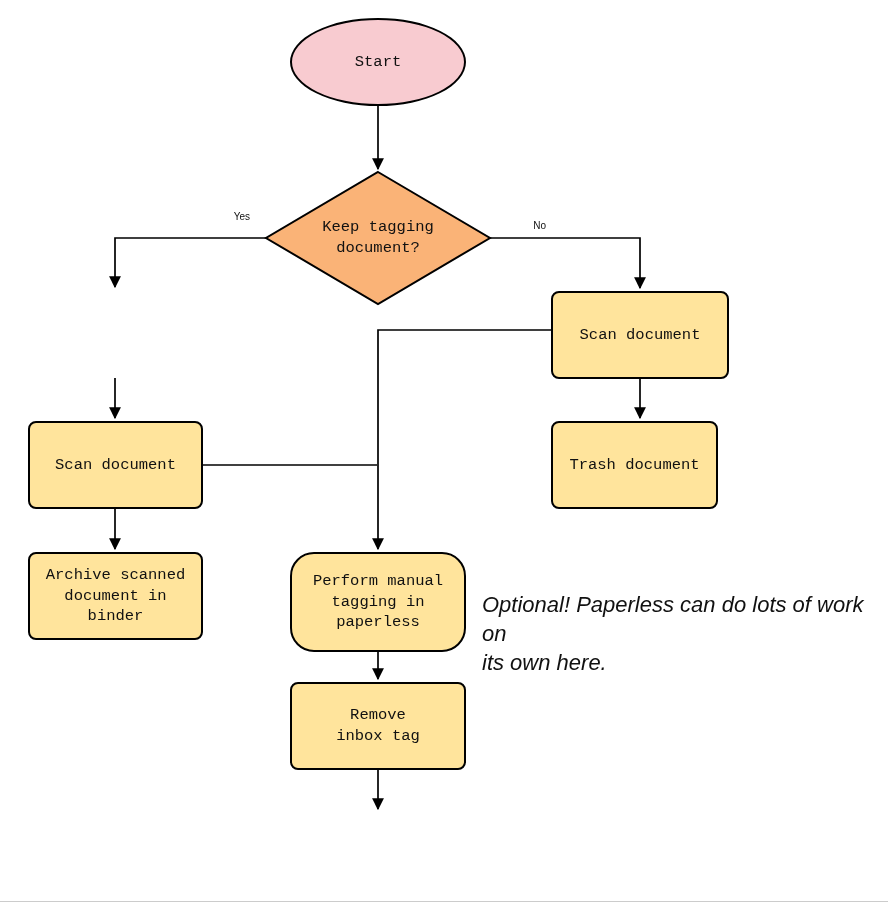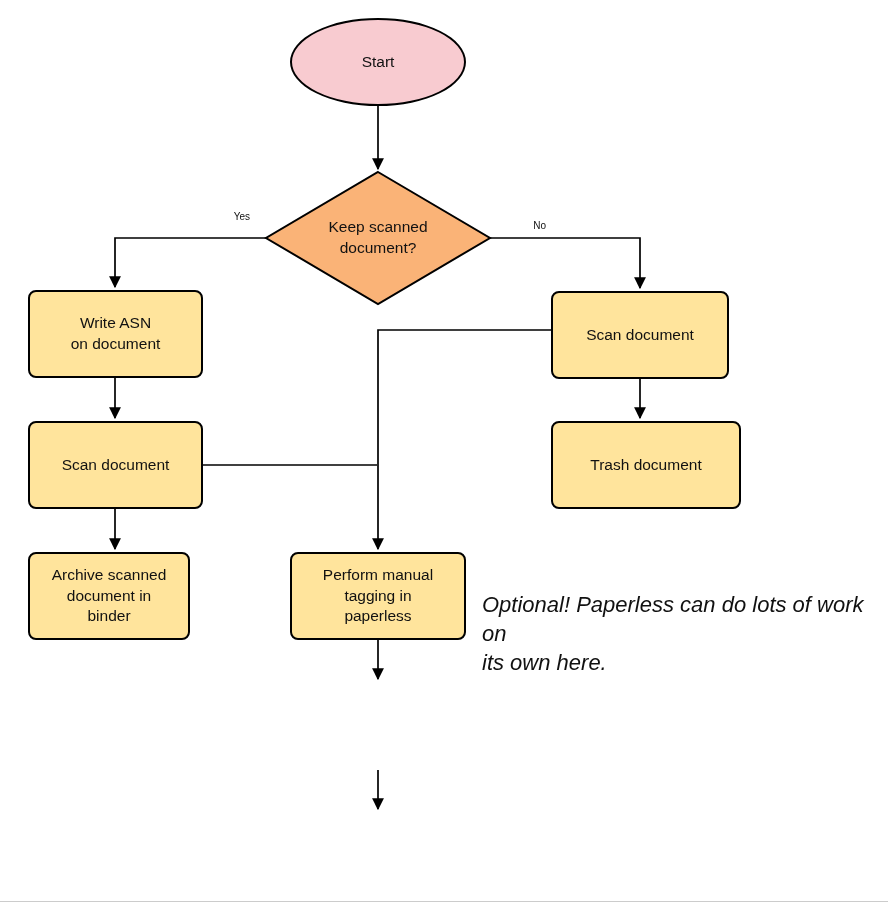--- a/index.html
+++ b/index.html
@@ -20,20 +20,21 @@
     position: absolute;
     display: flex;
     align-items: center;
     justify-content: center;
     text-align: center;
     white-space: pre-line;
     font-size: 15.5px;
     line-height: 1.35;
     color: var(--text, #111);
     box-sizing: border-box;
+    font-family: Liberation Mono, monospace;
   }
   .process {
     background: var(--process-fill, #FFE49C);
     border: 2px solid var(--stroke, #000);
     border-radius: 8px;
   }
   .terminal {
     background: var(--terminal-fill, #F8CBD0);
     border: 2px solid var(--stroke, #000);
     border-radius: 50%;
@@ -86,44 +87,44 @@
       <path d="M203,465 H377"></path>
       <path d="M551,330 H378 V549" marker-end="url(#arrow)"></path>
       <path d="M378,640 V679" marker-end="url(#arrow)"></path>
       <path d="M378,770 V809" marker-end="url(#arrow)"></path>
     </g>
     <polygon points="378,172 490,238 378,304 266,238" style="fill: var(--decision-fill, #FAB377);" stroke="#000" stroke-width="2"></polygon>
   </svg>
 
   <div class="node terminal" style="left:290px; top:18px; width:176px; height:88px;">Start</div>
 
-  <div class="node decision-label" style="left:278px; top:172px; width:200px; height:132px;">Keep scanned
+  <div class="node decision-label" style="left:278px; top:172px; width:200px; height:132px;">Keep tagging
 document?</div>
 
   <div class="edge-label" style="left:206px; top:211px; width:44px;">Yes</div>
 
   <div class="edge-label" style="left:506px; top:220px; width:40px;">No</div>
 
-  <div class="node process" style="left:28px; top:290px; width:175px; height:88px;">Write ASN
-on document</div>
 
   <div class="node process" style="left:551px; top:291px; width:178px; height:88px;">Scan document</div>
 
   <div class="node process" style="left:28px; top:421px; width:175px; height:88px;">Scan document</div>
 
-  <div class="node process" style="left:551px; top:421px; width:190px; height:88px;">Trash document</div>
+  <div class="node process" style="left:551px; top:421px; width:167px; height:88px;">Trash document</div>
 
-  <div class="node process" style="left:28px; top:552px; width:162px; height:88px;">Archive scanned
+  <div class="node process" style="left:28px; top:552px; width:175px; height:88px;">Archive scanned
 document in
 binder</div>
 
-  <div class="node process" style="left:290px; top:552px; width:176px; height:88px;">Perform manual
+  <div class="node process" style="left:290px; top:552px; width:176px; height:100px;border-radius:24px;">Perform manual
 tagging in
 paperless</div>
 
   <div class="note" style="left:482px; top:590px; width:400px;">Optional! Paperless can do lots of work on
 its own here.</div>
 
+  <div class="node process" style="left:290px; top:682px; width:176px; height:88px;">Remove
+inbox tag</div>
 
 
   <div class="bottom-divider"></div>
 
 </div>
 
 </body></html>

